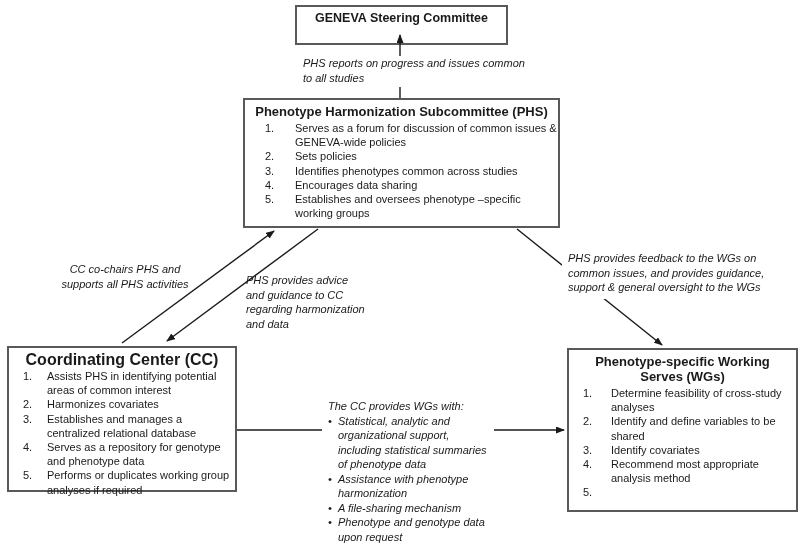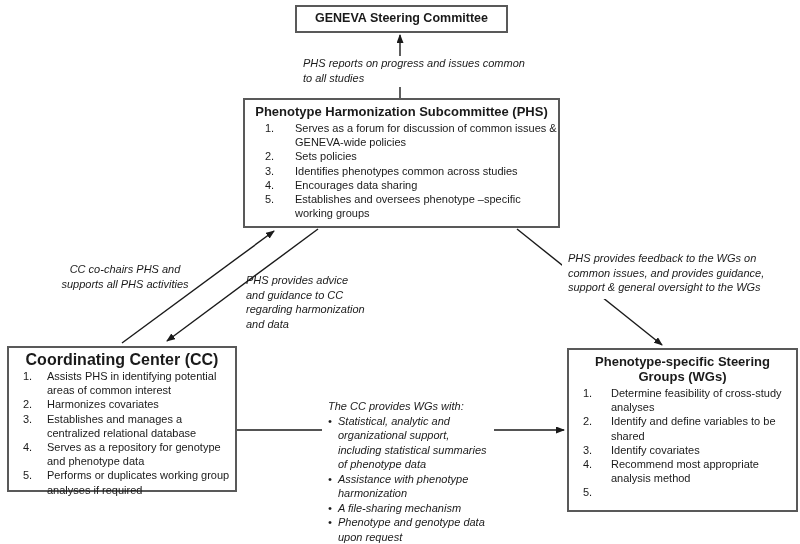--- a/index.html
+++ b/index.html
@@ -31,21 +31,21 @@
   .lbl.center { text-align:center; }
   .blt-row { display:flex; }
   .blt-row .b { flex:none; width:10px; }
   .blt-row .t { flex:1; }
 </style>
 </head>
 <body>
 
 <div id="canvas">
 
-  <div class="box" style="left:295px; top:5px; width:213px; height:28px;">
+  <div class="box" style="left:295px; top:5px; width:213px; height:40px;">
     <div class="box-title geneva-title">GENEVA Steering Committee</div>
   </div>
 
   <div class="box" style="left:243px; top:98px; width:317px; height:130px; padding-top:1px;">
     <div class="box-title">Phenotype Harmonization Subcommittee (PHS)</div>
     <div class="row phs-row">
       <span class="num">1.</span>
       <span class="txt">Serves as a forum for discussion of common issues &amp; GENEVA-wide policies</span>
     </div>
     <div class="row phs-row">
@@ -84,21 +84,21 @@
       <span class="num">4.</span>
       <span class="txt">Serves as a repository for genotype and phenotype data</span>
     </div>
     <div class="row cc-row">
       <span class="num">5.</span>
       <span class="txt">Performs or duplicates working group analyses if required</span>
     </div>
   </div>
 
   <div class="box" style="left:567px; top:348px; width:231px; height:164px; padding-top:1px;">
-    <div class="box-title" style="padding-left:6px; padding-right:6px;">Phenotype-specific Steering Groups (WGs)</div>
+    <div class="box-title" style="padding-left:6px; padding-right:6px;">Phenotype-specific Working Serves (WGs)</div>
     <div class="row wgs-row">
       <span class="num">1.</span>
       <span class="txt">Determine feasibility of cross-study analyses</span>
     </div>
     <div class="row wgs-row">
       <span class="num">2.</span>
       <span class="txt">Identify and define variables to be shared</span>
     </div>
     <div class="row wgs-row">
       <span class="num">3.</span>

